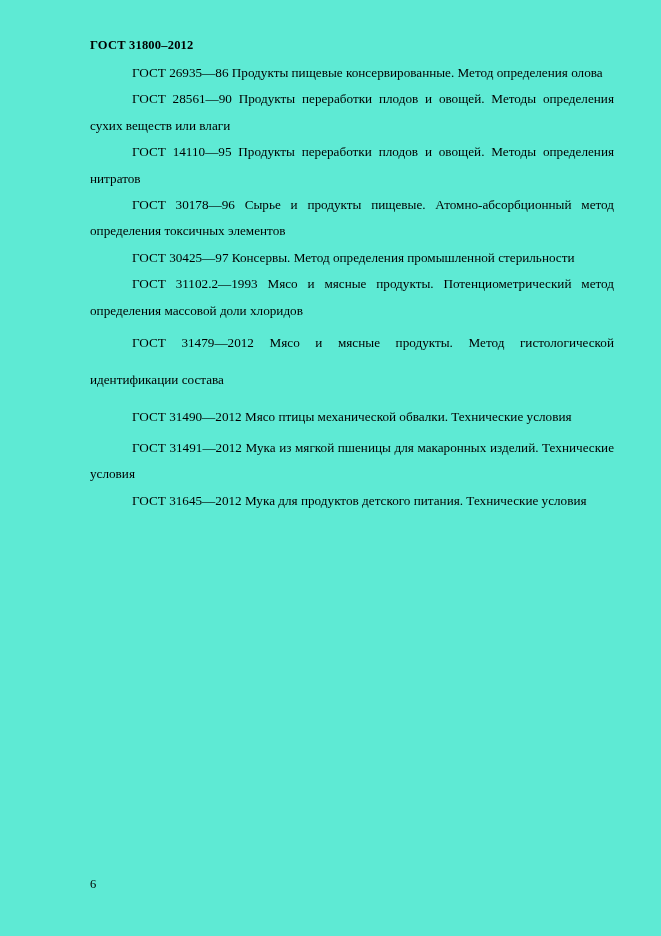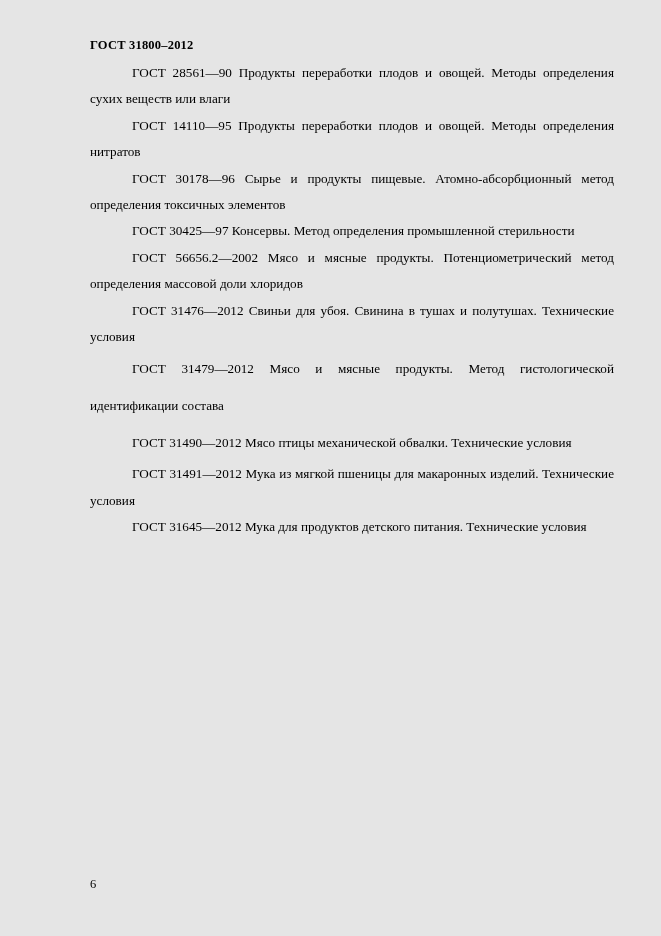--- a/index.html
+++ b/index.html
@@ -4,21 +4,21 @@
 <style>
   html, body {
     margin: 0;
     padding: 0;
     background: #ffffff;
   }
   .page {
     position: relative;
     width: 661px;
     height: 936px;
-    background: #e5e5e5;
+    background: #5eead4;
     overflow: hidden;
     font-family: "Liberation Serif", "DejaVu Serif", serif;
     color: #000000;
     -webkit-font-smoothing: antialiased;
   }
   .running-head {
     position: absolute;
     left: 90px;
     top: 38px;
     font-size: 12.5px;
@@ -53,26 +53,26 @@
   }
 </style>
 </head>
 <body>
 
 <div class="page">
 
   <div class="running-head">ГОСТ 31800–2012</div>
 
   <div class="body-col">
+    <p class="para">ГОСТ 26935—86 Продукты пищевые консервированные. Метод опре­деления олова</p>
     <p class="para">ГОСТ 28561—90 Продукты переработки плодов и овощей. Методы оп­ределения сухих веществ или влаги</p>
     <p class="para">ГОСТ 14110—95 Продукты переработки плодов и овощей. Методы оп­ределения нитратов</p>
     <p class="para">ГОСТ 30178—96 Сырье и продукты пищевые. Атомно-абсорбционный метод определения токсичных элементов</p>
     <p class="para">ГОСТ 30425—97 Консервы. Метод определения промышленной сте­рильности</p>
-    <p class="para">ГОСТ 56656.2—2002 Мясо и мясные продукты. Потенциометрический метод определения массовой доли хлоридов</p>
-    <p class="para">ГОСТ 31476—2012 Свиньи для убоя. Свинина в тушах и полутушах. Технические условия</p>
+    <p class="para">ГОСТ 31102.2—1993 Мясо и мясные продукты. Потенциометрический метод определения массовой доли хлоридов</p>
     <p class="para loose">ГОСТ 31479—2012 Мясо и мясные продукты. Метод гистологической идентификации состава</p>
     <p class="para loose">ГОСТ 31490—2012 Мясо птицы механической обвалки. Технические условия</p>
     <p class="para">ГОСТ 31491—2012 Мука из мягкой пшеницы для макаронных изделий. Технические условия</p>
     <p class="para">ГОСТ 31645—2012 Мука для продуктов детского питания. Техниче­ские условия</p>
   </div>
 
   <div class="page-number">6</div>
 
 </div>
 

